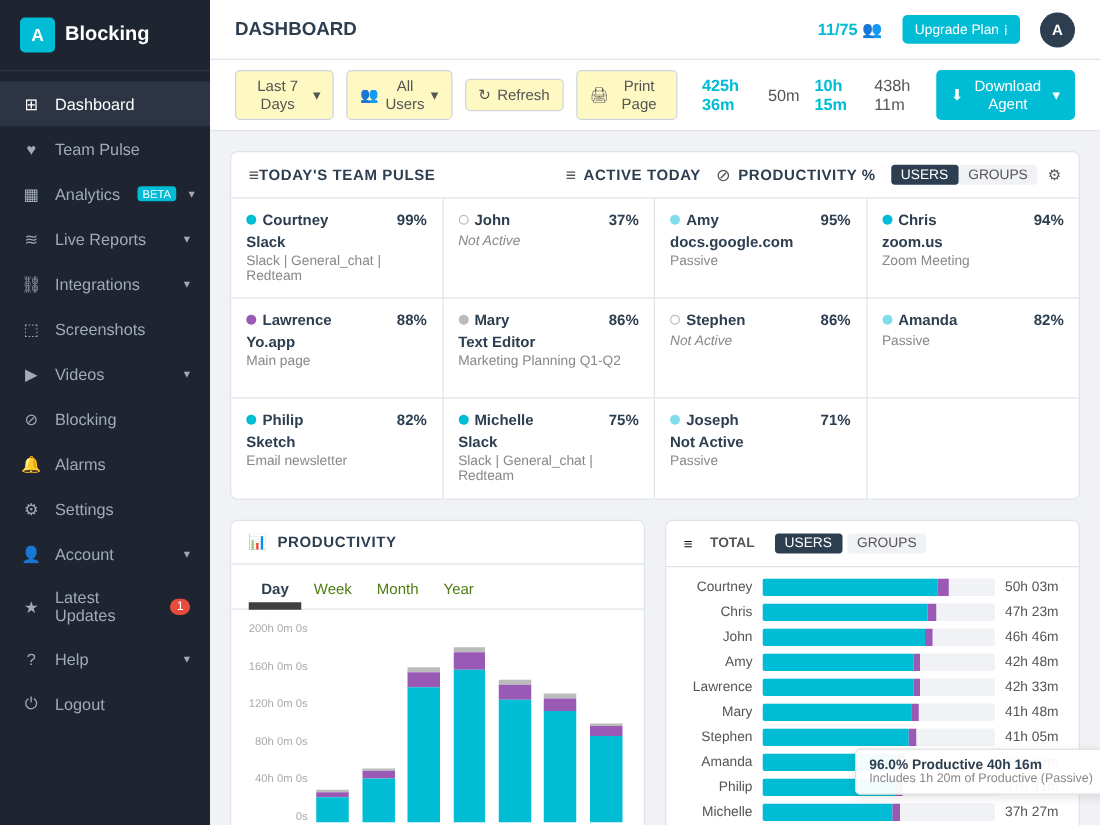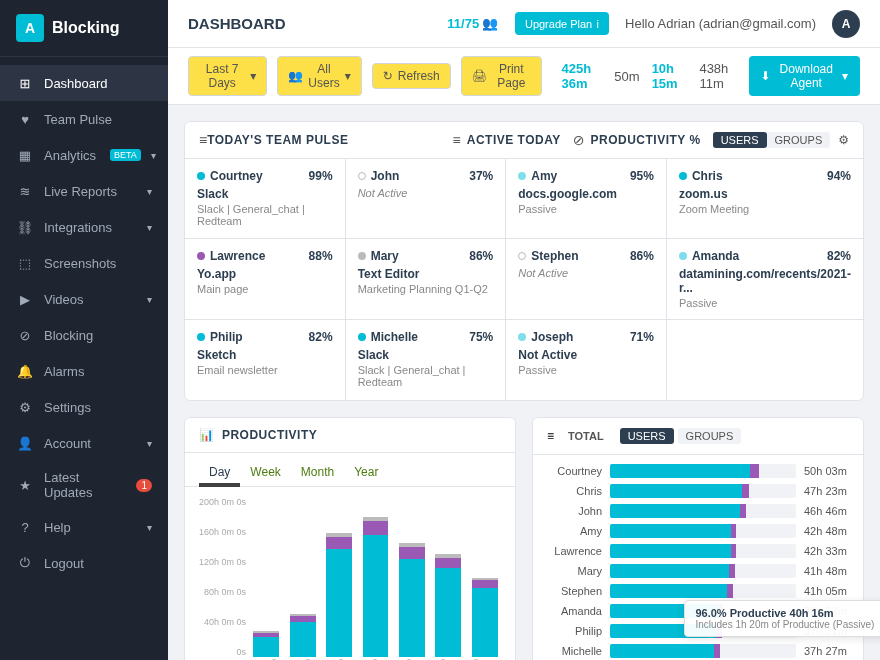--- a/index.html
+++ b/index.html
@@ -24,21 +24,21 @@
     
     .header { background: #fff; border-bottom: 1px solid #e0e4e9; padding: 0 20px; height: 48px; display: flex; align-items: center; gap: 16px; flex-shrink: 0; }
     .header-title { font-size: 15px; font-weight: 600; color: #2c3e50; flex: 1; }
     .header-stats { display: flex; align-items: center; gap: 16px; color: #555; font-size: 13px; }
     .stat-highlight { color: #00bcd4; font-weight: 600; }
     .user-avatar { width: 28px; height: 28px; background: #2c3e50; border-radius: 50%; color: #fff; display: flex; align-items: center; justify-content: center; font-weight: 600; font-size: 12px; }
     .upgrade-btn { background: #00bcd4; color: #fff; border: none; padding: 4px 10px; border-radius: 4px; font-size: 11px; cursor: pointer; display: flex; align-items: center; gap: 4px; }
 
     
     .toolbar { background: #fff; border-bottom: 1px solid #e0e4e9; padding: 8px 20px; display: flex; align-items: center; gap: 10px; flex-shrink: 0; }
-    .toolbar-btn { background: #fde047; border: 1px solid #d0d5dd; padding: 5px 10px; border-radius: 4px; font-size: 12px; cursor: pointer; display: flex; align-items: center; gap: 5px; color: #555; }
+    .toolbar-btn { background: #fef9c3; border: 1px solid #d0d5dd; padding: 5px 10px; border-radius: 4px; font-size: 12px; cursor: pointer; display: flex; align-items: center; gap: 5px; color: #555; }
     .toolbar-spacer { flex: 1; }
     .toolbar-time { display: flex; align-items: center; gap: 12px; font-size: 13px; color: #555; }
     .time-teal { color: #00bcd4; font-weight: 600; }
     .download-btn { background: #00bcd4; color: #fff; border: none; padding: 6px 12px; border-radius: 4px; font-size: 12px; cursor: pointer; display: flex; align-items: center; gap: 5px; }
 
     
     .content { flex: 1; overflow-y: auto; padding: 16px; display: flex; flex-direction: column; gap: 16px; }
 
     
     .card { background: #fff; border-radius: 6px; border: 1px solid #e0e4e9; }
@@ -71,21 +71,21 @@
     .pulse-status { font-size: 11px; color: #888; font-style: italic; }
 
     
     .bottom-row { display: flex; gap: 16px; }
     .productivity-card { flex: 1; min-width: 0; }
     .top-users-card { flex: 1; min-width: 0; }
 
     
     .chart-tabs { display: flex; gap: 0; padding: 8px 14px 0; border-bottom: 1px solid #e0e4e9; }
     .chart-tab { padding: 4px 10px; font-size: 12px; cursor: pointer; color: #4d7c0f; border-bottom: 2px solid transparent; margin-bottom: -1px; }
-    .chart-tab.active { color: #2c3e50; border-bottom: 4px solid #404040; font-weight: 400; }
+    .chart-tab.active { color: #2c3e50; border-bottom: 6px solid #404040; font-weight: 700; }
     .chart-area { padding: 10px 14px; height: 220px; display: flex; flex-direction: column; }
     .chart-y-labels { display: flex; flex-direction: column; justify-content: space-between; font-size: 10px; color: #aaa; height: 160px; text-align: right; }
     .bar-teal { background: #00bcd4; }
 
     
     .top-users-header { display: flex; align-items: center; gap: 8px; padding: 10px 14px; border-bottom: 1px solid #e0e4e9; }
     .top-users-tabs { display: flex; gap: 4px; margin-left: 8px; }
     .sub-toggle { padding: 2px 8px; border-radius: 3px; font-size: 11px; cursor: pointer; border: none; }
     .sub-toggle.active { background: #2c3e50; color: #fff; }
     .sub-toggle.inactive { background: #f0f2f5; color: #555; }
@@ -179,21 +179,20 @@
 <div class="main">
 
   <header class="header">
     <span class="header-title">DASHBOARD</span>
     <div class="header-stats">
       <span><span class="stat-highlight">11/75</span> <span>👥</span></span>
       <button class="upgrade-btn">
           <span>Upgrade Plan</span> 
           <span>ℹ</span>
         </button>
-      <span>Hello Adrian  (adrian@gmail.com)</span>
       <div class="user-avatar">A</div>
     </div>
   </header>
 
   <div class="toolbar">
     <button class="toolbar-btn">
       <span>Last 7 Days</span>
       <span>▾</span>
     </button>
     <button class="toolbar-btn">
@@ -315,21 +314,20 @@
     <div class="pulse-status">Not Active</div>
   </div>
           <div class="pulse-user">
     <div class="pulse-user-header">
       <div class="pulse-user-name">
                 <span class="pulse-dot" style="background:#80deea;"></span>
                 <span>Amanda</span>
               </div>
       <span class="pulse-pct">82%</span>
     </div>
-    <div class="pulse-app">datamining.com/recents/2021-r...</div>
             <div class="pulse-detail">Passive</div>
   </div>
           <div class="pulse-user">
     <div class="pulse-user-header">
       <div class="pulse-user-name">
                 <span class="pulse-dot dot-teal"></span>
                 <span>Philip</span>
               </div>
       <span class="pulse-pct">82%</span>
     </div>

